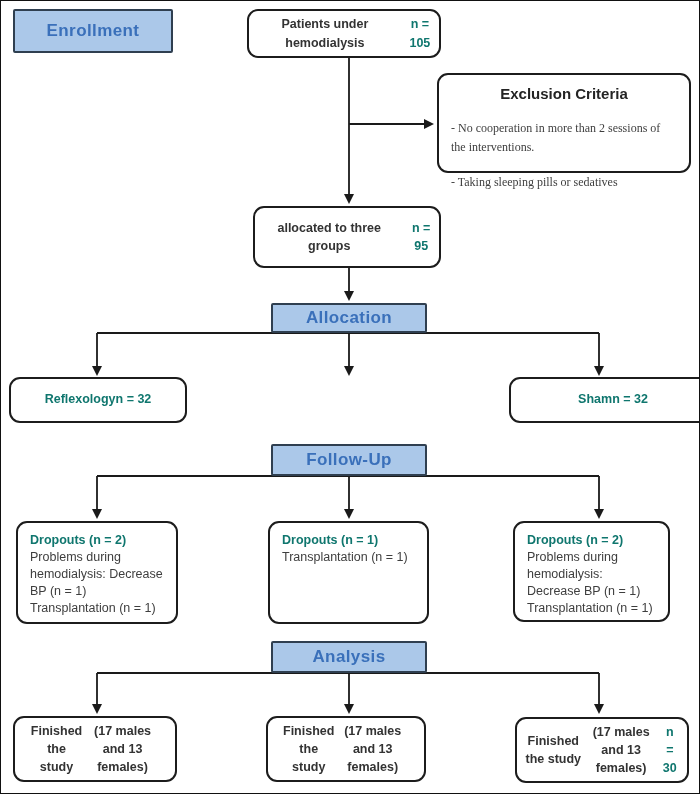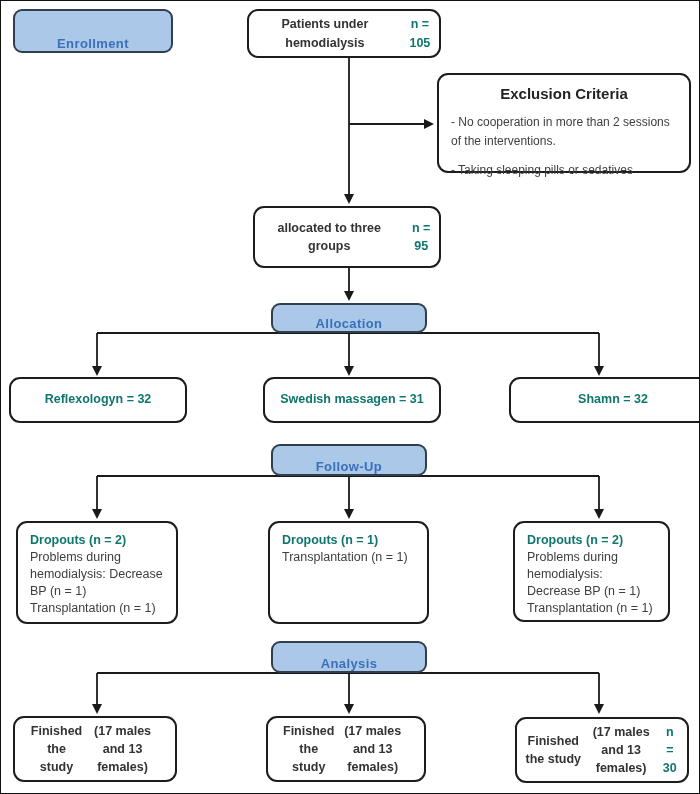--- a/index.html
+++ b/index.html
@@ -8,39 +8,39 @@
     border:1px solid #111;
     font-family:"Liberation Sans", sans-serif;
     overflow:hidden;
   }
   svg.connectors { position:absolute; left:0; top:0; z-index:1; }
 
   .stage {
     position:absolute; z-index:2; box-sizing:border-box;
     background:var(--label-fill,#abc8e9);
     border:2px solid var(--label-border,#2f3f50);
-    border-radius:9px;
-    display:flex; align-items:flex-end; justify-content:center;
+    border-radius:2px;
+    display:flex; align-items:center; justify-content:center;
     color:var(--label-text,#3a70ba);
-    font-weight:bold; font-size:13px; letter-spacing:.4px;
+    font-weight:bold; font-size:17px; letter-spacing:.4px;
   }
   .wbox {
     position:absolute; z-index:2; box-sizing:border-box;
     background:#fff; border:2px solid var(--box-border,#1c1c1c); border-radius:11px;
     font-size:12.5px; color:var(--body-text,#3e3e3e); font-weight:500;
   }
   .center { display:flex; flex-direction:row; align-items:center; justify-content:center; text-align:center; }
   .leftal { padding:9px 12px; text-align:left; }
   .bold  { font-weight:800; color:#0f766e; }
   .semi  { font-weight:600; color:#333; }
   .lh-s { line-height:1.35; }
   .lh-m { line-height:1.45; }
   .lh-l { line-height:1.55; }
   .excl-title { font-weight:800; color:#242424; text-align:center; font-size:15px; margin-bottom:2px; }
-  .excl-item { font-size:12px; line-height:1.55; margin-top:11px; }
+  .excl-item { font-size:12px; line-height:1.55; margin-top:17px;font-family:Liberation Serif, serif; }
 </style>
 </head>
 <body>
 
 <div class="canvas">
 
   <svg class="connectors" width="698" height="792">
     <defs>
       <marker id="arr" viewBox="0 0 10 10" refX="8" refY="5" markerWidth="10" markerHeight="10" markerUnits="userSpaceOnUse" orient="auto">
         <path d="M0,0 L10,5 L0,10 z" fill="#1a1a1a"></path>
@@ -94,24 +94,20 @@
 
   <div class="wbox center lh-m" style="left:252px;top:205px;width:188px;height:62px">
     <div class="semi">allocated to three groups</div>
     <div class="bold">n = 95</div>
   </div>
 
   <div class="wbox center lh-l" style="left:8px;top:376px;width:178px;height:46px">
     <div class="bold">Reflexology</div>
     <div class="bold">n = 32</div>
   </div>
-  <div class="wbox center lh-l" style="left:262px;top:376px;width:178px;height:46px">
-    <div class="bold">Swedish massage</div>
-    <div class="bold">n = 31</div>
-  </div>
   <div class="wbox center lh-l" style="left:508px;top:376px;width:208px;height:46px">
     <div class="bold">Sham</div>
     <div class="bold">n = 32</div>
   </div>
 
   <div class="wbox leftal lh-s" style="left:15px;top:520px;width:162px;height:103px">
     <div class="bold">Dropouts (n = 2)</div>
     <div>Problems during hemodialysis: Decrease BP (n = 1)</div>
     <div>Transplantation (n = 1)</div>
   </div>

